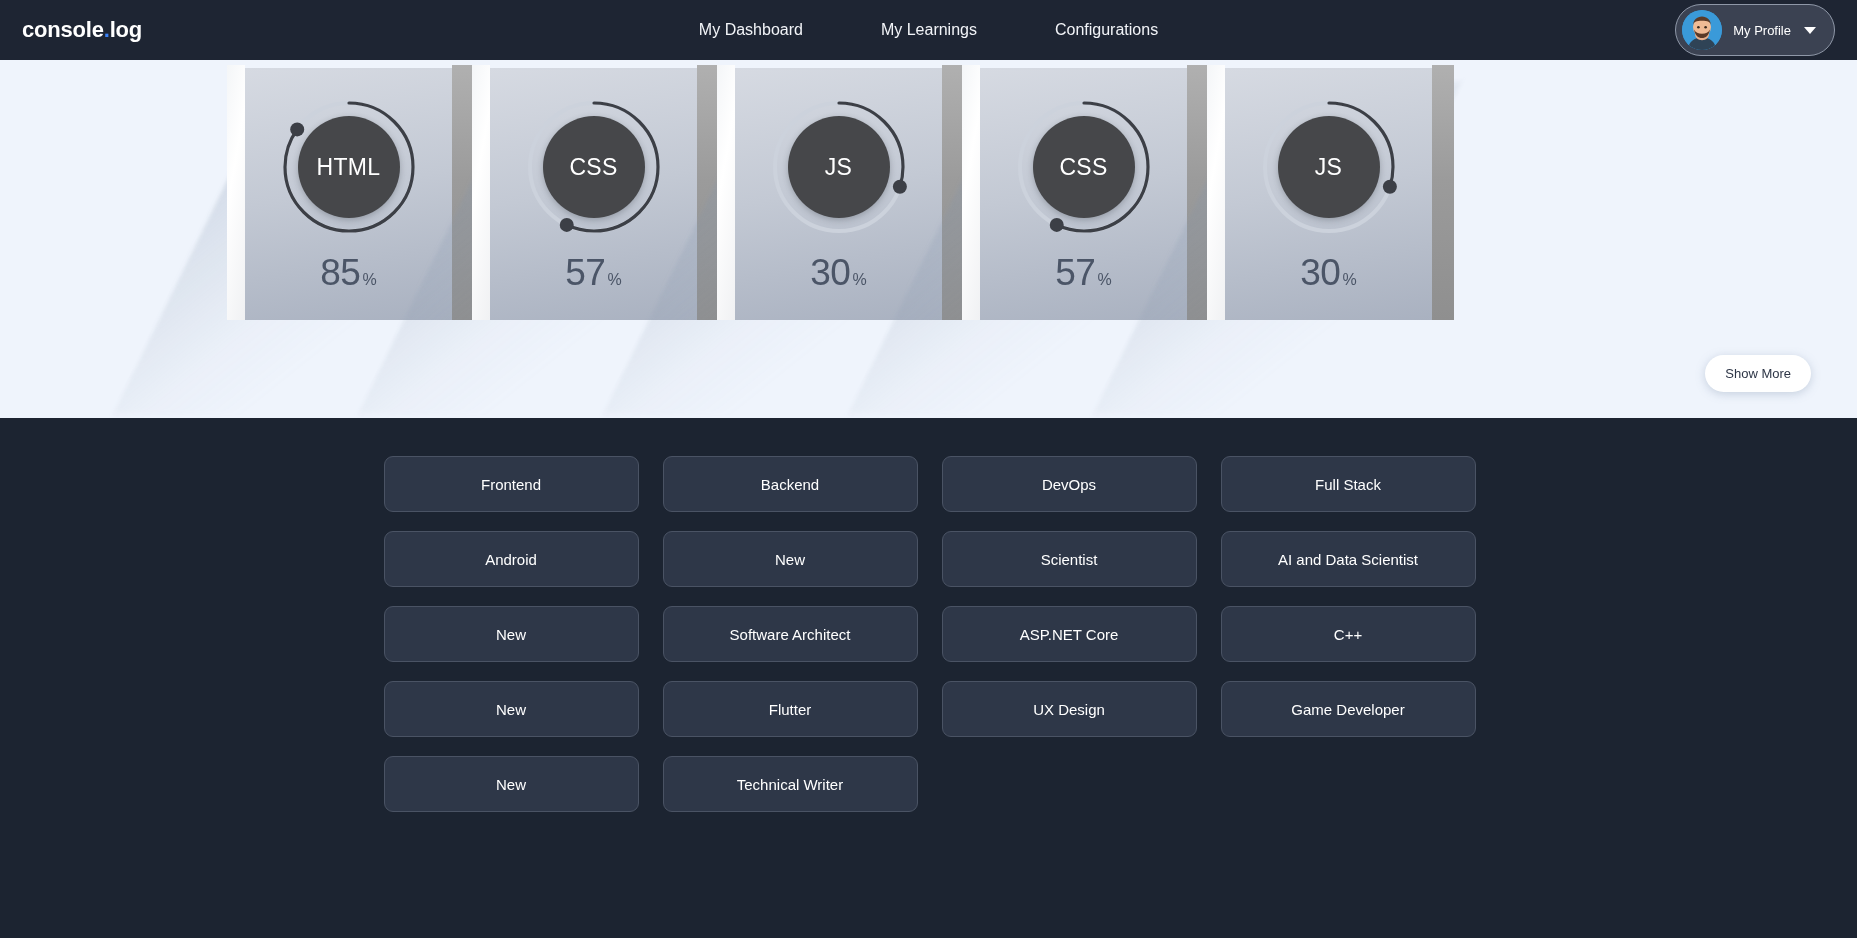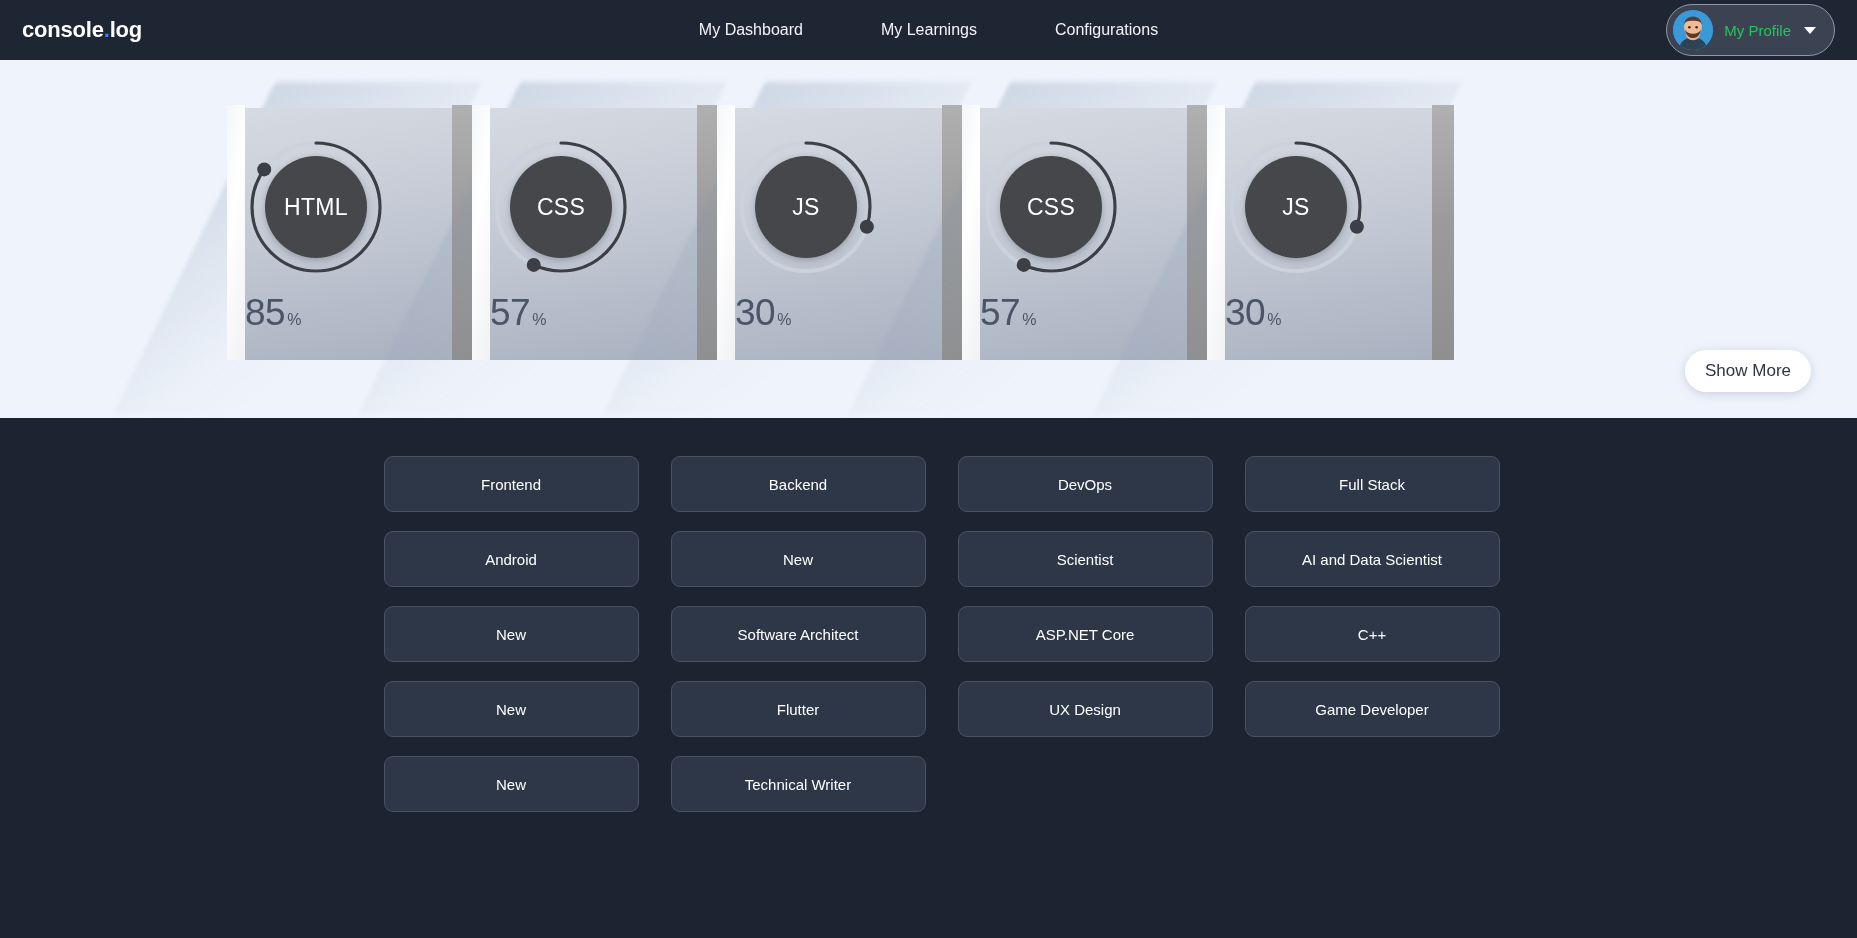--- a/index.html
+++ b/index.html
@@ -71,22 +71,22 @@
   }
   .avatar {
     width: 40px; height: 40px;
     border-radius: 50%;
     background: #3a9ad9;
     overflow: hidden;
     flex: 0 0 auto;
     display: block;
   }
   .profile-name {
-    font-size: 15px;
-    color: #22c55e;
+    font-size: 13px;
+    color: #ffffff;
     white-space: nowrap;
   }
   .chev {
     width: 0; height: 0;
     border-left: 6px solid transparent;
     border-right: 6px solid transparent;
     border-top: 7px solid #ffffff;
     margin-left: 2px;
   }
 
@@ -125,23 +125,23 @@
     filter: blur(2px);
   }
 
   .card {
     position: absolute;
     left: 0; top: 0;
     width: 207px;
     height: 252px;
     display: flex;
     flex-direction: column;
+    align-items: center;
     background: linear-gradient(170deg, #d6dae2 0%, #c3c9d4 48%, #a9b1c0 100%);
     cursor: pointer;
-    margin-top: 40px;
   }
   
   .card::before {
     content: "";
     position: absolute;
     left: -18px; top: -3px;
     width: 18px; height: 255px;
     background: linear-gradient(100deg, #f4f6f8, #ffffff 40%, #f0f1f3);
   }
   
@@ -199,37 +199,37 @@
 
   .show-more {
     position: absolute;
     right: 46px;
     bottom: 26px;
     background: #ffffff;
     color: #2d3546;
     border: none;
     border-radius: 22px;
     padding: 11px 20px;
-    font-size: 17px;
+    font-size: 13px;
     font-family: "Liberation Sans", sans-serif;
     cursor: pointer;
     box-shadow: 0 2px 10px rgba(120,140,170,0.35);
   }
 
   
   .grid-section {
     background: #1c2431;
     padding-top: 38px;
     display: flex;
     justify-content: center;
   }
   .grid {
     display: grid;
     grid-template-columns: repeat(4, 255px);
-    gap: 19px 32px;
+    gap: 19px 24px;
     width: 1090px;
   }
   .tile {
     height: 56px;
     background: #2e3748;
     border: 1px solid #4a5364;
     border-radius: 9px;
     display: flex;
     align-items: center;
     justify-content: center;

